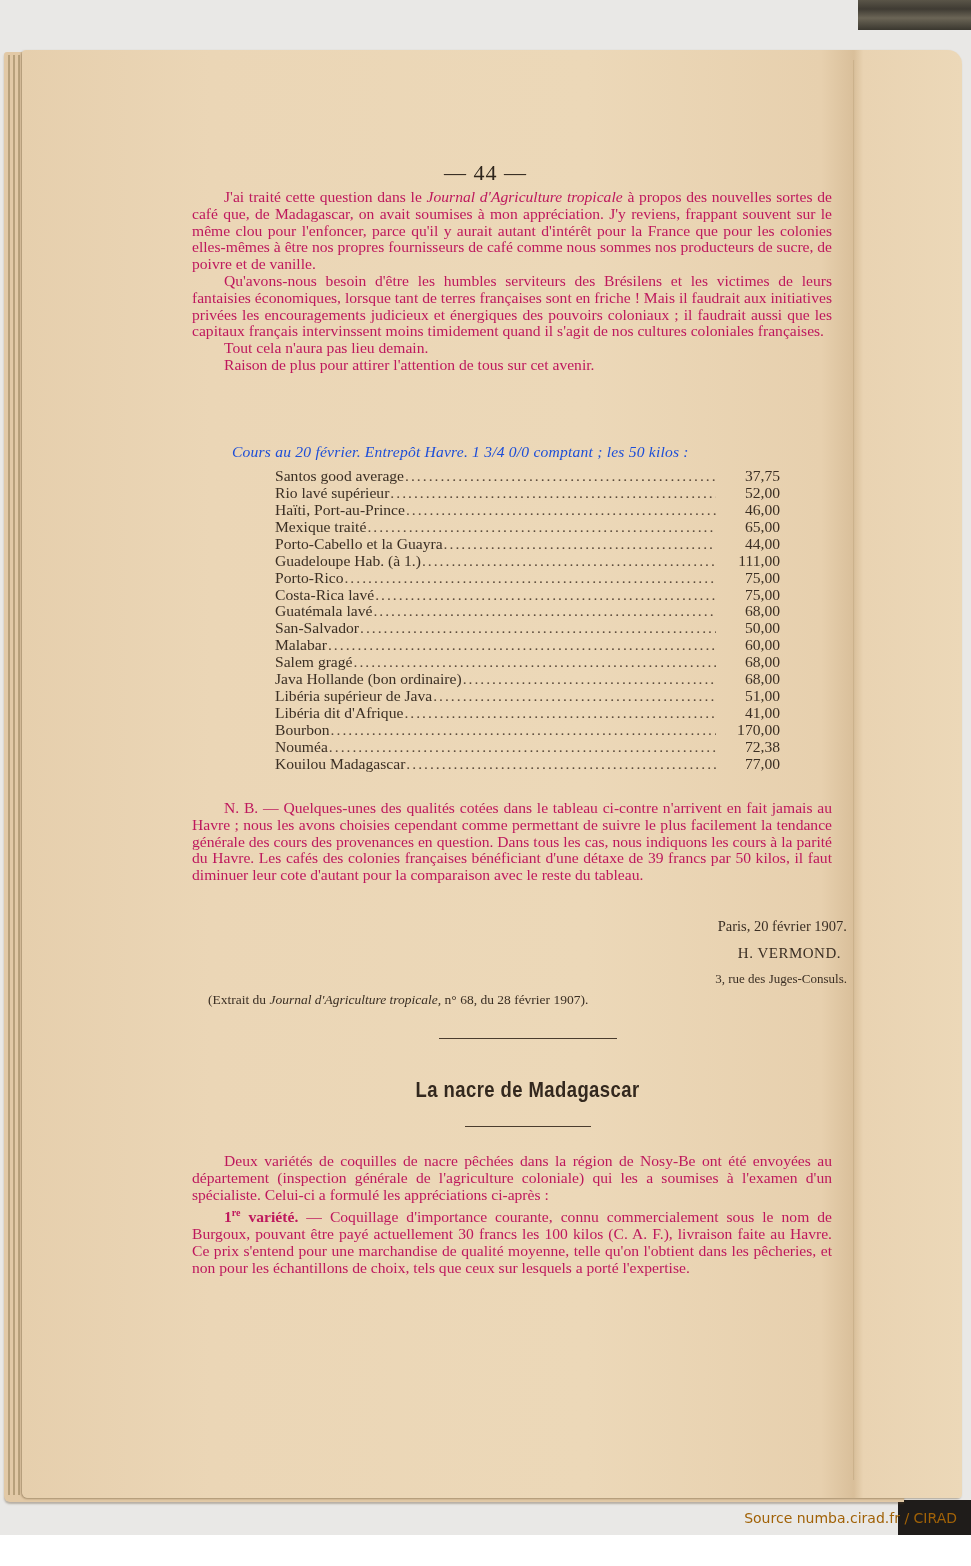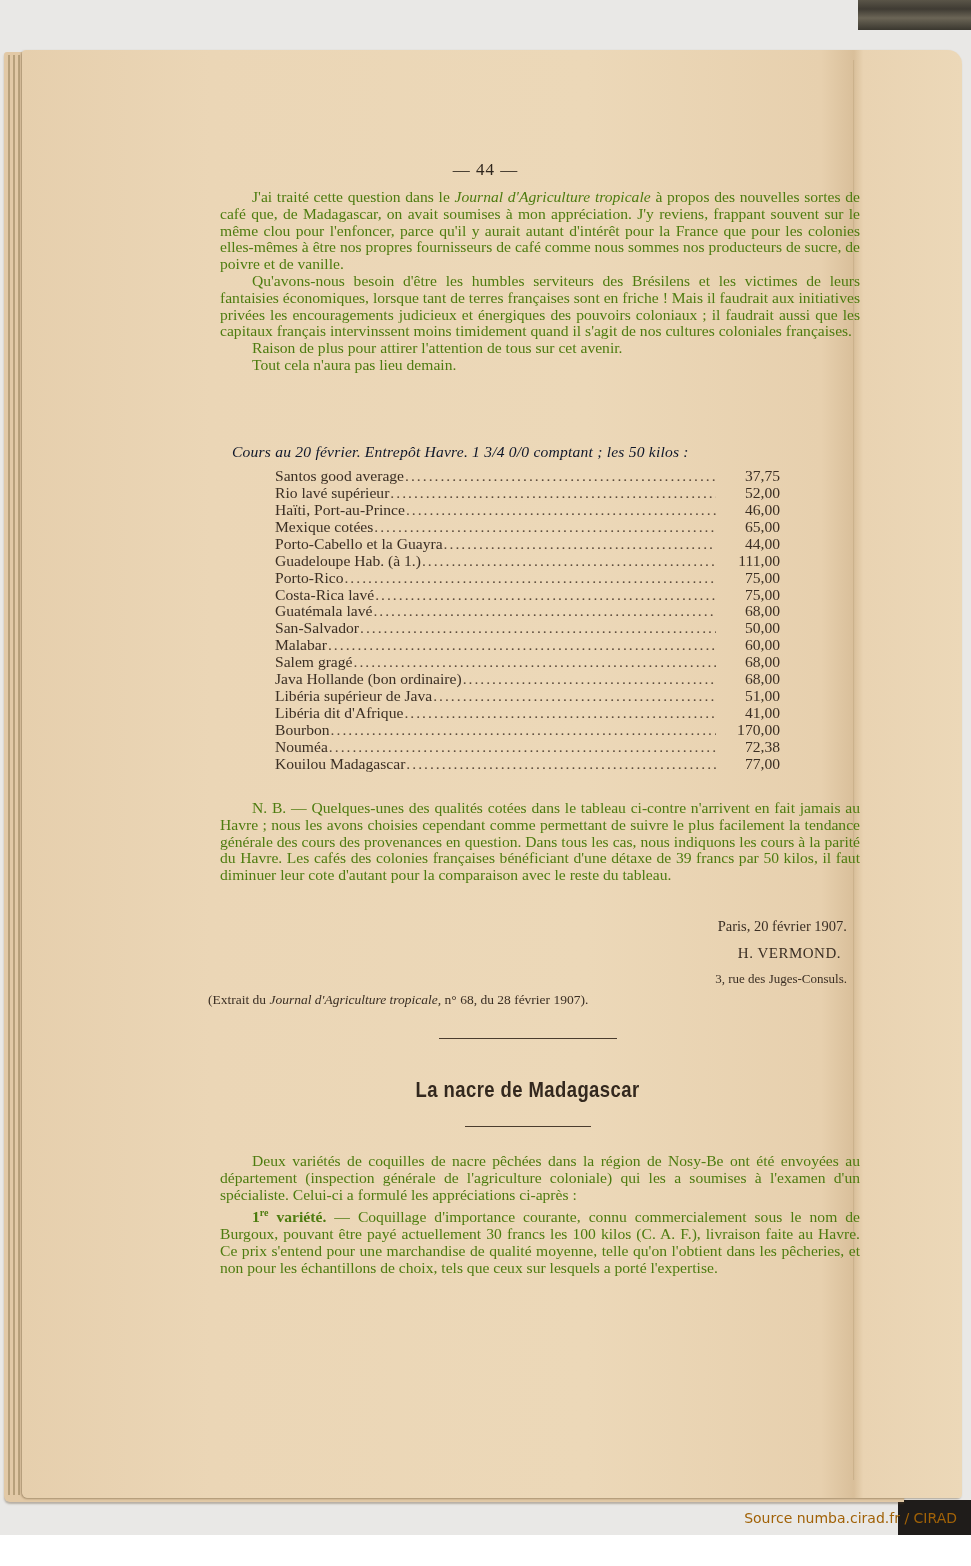--- a/index.html
+++ b/index.html
@@ -33,36 +33,36 @@
       position: absolute; left: 22px; top: 50px; width: 940px; height: 1448px;
       background: linear-gradient(90deg, #e6cfad 0%, #ebd6b6 20%, #ecd8b8 60%, #e7d0ae 85%, #d9bf9a 88.5%, #e9d3b2 89.5%, #ecd8b8 100%);
       border-radius: 4px 14px 4px 6px;
       box-shadow: -1px 1px 2px rgba(80,60,30,0.4);
     }
     .fold-line {
       position: absolute; left: 853px; top: 60px; width: 2px; height: 1420px;
       background: linear-gradient(90deg, #c6ab84, #dcc5a2);
     }
     .text-block {
-      position: absolute; left: 220px; width: 640px;
-      color: #4d7c0f; font-family: "Liberation Serif", serif;
+      position: absolute; left: 192px; width: 640px;
+      color: #be185d; font-family: "Liberation Serif", serif;
       font-size: 15.6px; line-height: 16.8px; text-align: justify;
     }
     .page-number {
       position: absolute; left: 0; top: 160px; width: 971px; text-align: center;
-      font-family: "Liberation Serif", serif; font-size: 17px; color: #2e251c;
+      font-family: "Liberation Serif", serif; font-size: 22px; color: #2e251c;
       letter-spacing: 1px;
     }
     p { margin: 0; }
     .indent { text-indent: 32px; }
     .italic { font-style: italic; }
     .prices-caption {
       position: absolute; left: 232px; top: 443px; width: 600px;
       font-family: "Liberation Serif", serif; font-style: italic;
-      font-size: 15.6px; color: #0f172a; letter-spacing: 0.2px;
+      font-size: 15.6px; color: #1d4ed8; letter-spacing: 0.2px;
     }
     .price-table {
       position: absolute; left: 275px; top: 468px; width: 505px;
       font-family: "Liberation Serif", serif; font-size: 15.6px; color: #3b2f24;
     }
     .price-row { display: flex; height: 16.95px; line-height: 16.95px; align-items: flex-end; }
     .price-name { white-space: nowrap; }
     .price-dots {
       flex: 1; overflow: hidden; white-space: nowrap; margin: 0 4px 0 1px;
       letter-spacing: 2px; color: #5a4a3a;
@@ -103,22 +103,22 @@
 <div class="page-edge" style="left:13px"></div>
 <div class="page-edge" style="left:18px"></div>
 <div class="page"></div>
 <div class="fold-line"></div>
 
 <div class="page-number">— 44 —</div>
 
 <div class="text-block" style="top:189px">
   <p class="indent"><span>J'ai traité cette question dans le </span><span class="italic">Journal d'Agriculture tropicale</span><span> à propos des nouvelles sortes de café que, de Madagascar, on avait soumises à mon appréciation. J'y reviens, frappant souvent sur le même clou pour l'enfoncer, parce qu'il y aurait autant d'intérêt pour la France que pour les colonies elles-mêmes à être nos propres fournisseurs de café comme nous sommes nos producteurs de sucre, de poivre et de vanille.</span></p>
   <p class="indent">Qu'avons-nous besoin d'être les humbles serviteurs des Brésilens et les victimes de leurs fantaisies économiques, lorsque tant de terres françaises sont en friche ! Mais il faudrait aux initiatives privées les encouragements judicieux et énergiques des pouvoirs coloniaux ; il faudrait aussi que les capitaux français intervinssent moins timidement quand il s'agit de nos cultures coloniales françaises.</p>
+  <p class="indent">Tout cela n'aura pas lieu demain.</p>
   <p class="indent">Raison de plus pour attirer l'attention de tous sur cet avenir.</p>
-  <p class="indent">Tout cela n'aura pas lieu demain.</p>
 </div>
 
 <div class="prices-caption">Cours au 20 février. Entrepôt Havre. 1 3/4 0/0 comptant ; les 50 kilos :</div>
 
 <div class="price-table" id="price-table">
     <div class="price-row">
       <span class="price-name">Santos good average</span>
       <span class="price-dots"></span>
       <span class="price-val">37,75</span>
     </div>
@@ -126,21 +126,21 @@
       <span class="price-name">Rio lavé supérieur</span>
       <span class="price-dots"></span>
       <span class="price-val">52,00</span>
     </div>
     <div class="price-row">
       <span class="price-name">Haïti, Port-au-Prince</span>
       <span class="price-dots"></span>
       <span class="price-val">46,00</span>
     </div>
     <div class="price-row">
-      <span class="price-name">Mexique cotées</span>
+      <span class="price-name">Mexique traité</span>
       <span class="price-dots"></span>
       <span class="price-val">65,00</span>
     </div>
     <div class="price-row">
       <span class="price-name">Porto-Cabello et la Guayra</span>
       <span class="price-dots"></span>
       <span class="price-val">44,00</span>
     </div>
     <div class="price-row">
       <span class="price-name">Guadeloupe Hab. (à 1.)</span>

